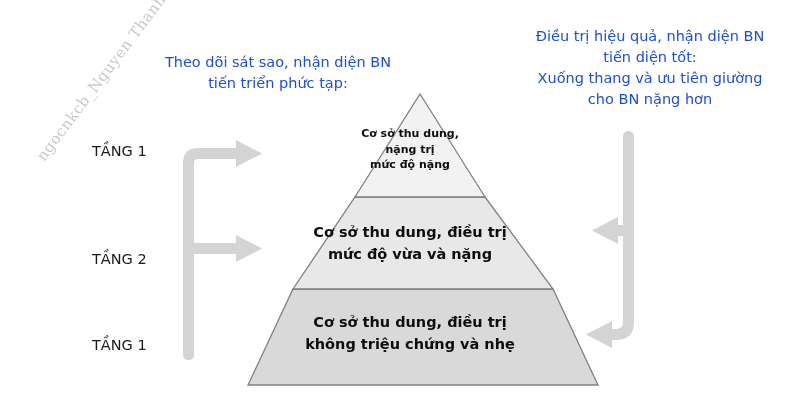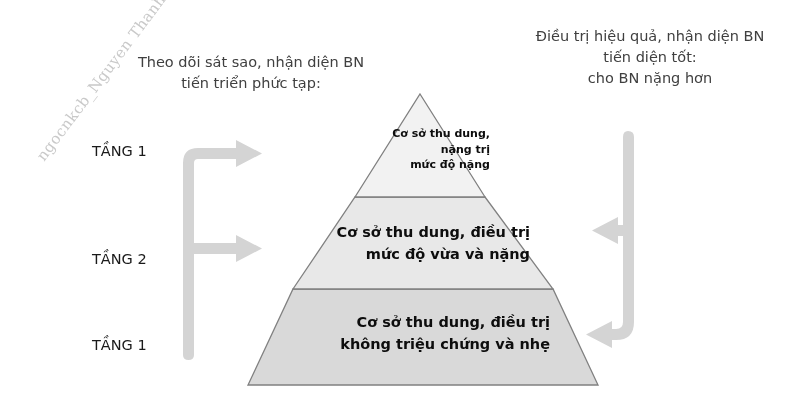--- a/index.html
+++ b/index.html
@@ -29,45 +29,45 @@
   
   .arrows{position:absolute;left:0;top:0;width:800px;height:417px;}
 
   
   .pyramid{position:absolute;left:0;top:0;width:800px;height:417px;}
 
   
   .callout{
     position:absolute;
     text-align:center;
-    color:#404040;
+    color:#1d4ed8;
     font-size:14.5px;
     line-height:1.45;
     white-space:nowrap;
   }
   .callout .ln{display:block;}
 
-  .callout-left{left:76px;top:52px;width:350px;}
+  .callout-left{left:103px;top:52px;width:350px;}
   .callout-right{left:500px;top:26px;width:300px;}
 
   
   .tier-label{
     position:absolute;
     font-size:14.5px;
     color:#1a1a1a;
     white-space:nowrap;
   }
   .tl3{left:92px;top:143px;}
   .tl2{left:92px;top:251px;}
   .tl1{left:92px;top:337px;}
 
   
   .tier-text{
     position:absolute;
-    text-align:right;
+    text-align:center;
     font-weight:bold;
     color:#0d0d0d;
     white-space:nowrap;
   }
   .tier-text .ln{display:block;}
   .tt-top{left:330px;top:126px;width:160px;font-size:11px;line-height:1.42;}
   .tt-mid{left:290px;top:222px;width:240px;font-size:14.5px;line-height:1.5;}
   .tt-bot{left:270px;top:312px;width:280px;font-size:14.5px;line-height:1.5;}
 </style>
 </head>
@@ -124,20 +124,21 @@
   </svg>
 
   <div class="callout callout-left">
     <span class="ln">Theo dõi sát sao, nhận diện BN</span>
     <span class="ln">tiến triển phức tạp:</span>
   </div>
 
   <div class="callout callout-right">
     <span class="ln">Điều trị hiệu quả, nhận diện BN</span>
     <span class="ln">tiến diện tốt:</span>
+    <span class="ln">Xuống thang và ưu tiên giường</span>
     <span class="ln">cho BN nặng hơn</span>
   </div>
 
   <div class="tier-label tl3">TẦNG 1</div>
   <div class="tier-label tl2">TẦNG 2</div>
   <div class="tier-label tl1">TẦNG 1</div>
 
   <div class="tier-text tt-top">
     <span class="ln">Cơ sở thu dung,</span>
     <span class="ln">nặng trị</span>

